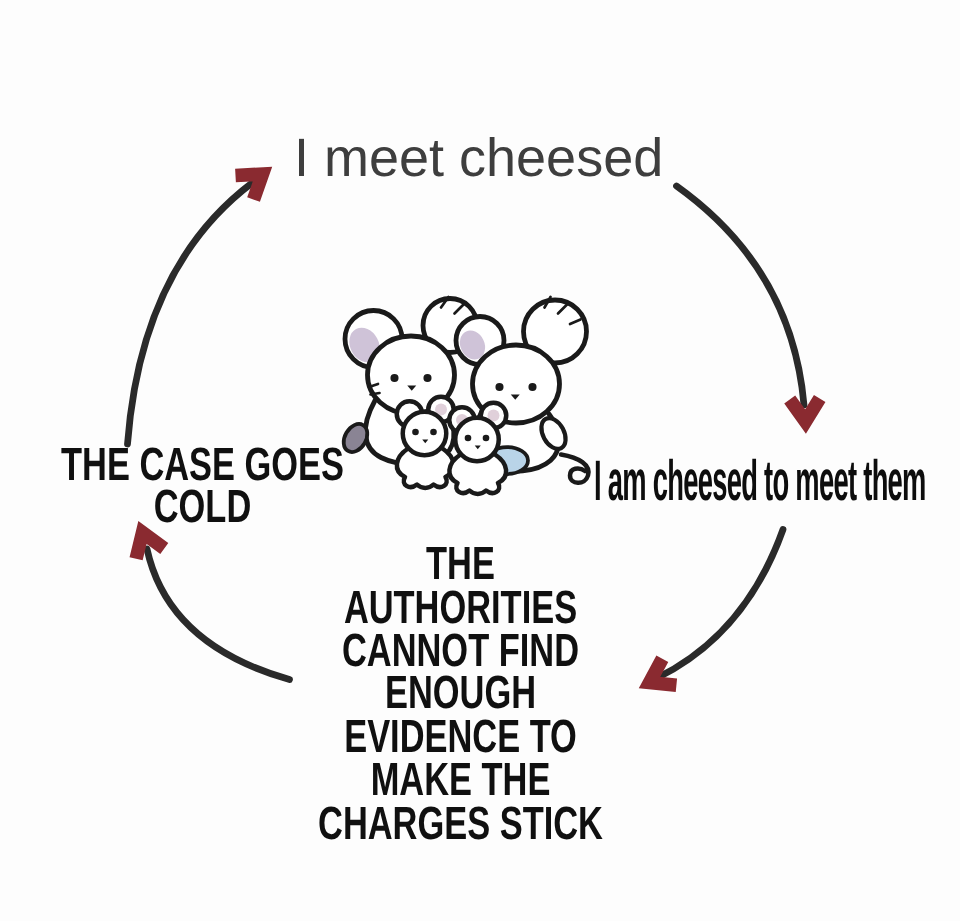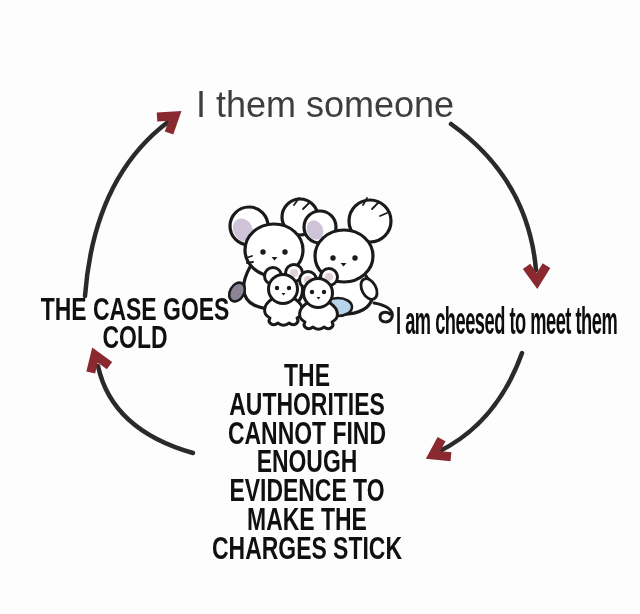--- a/index.html
+++ b/index.html
@@ -118,21 +118,21 @@
         <circle cx="101" cy="84" r="4" fill="#e0d0da"></circle>
         <path d="M79 110 C70 116 69 125 77 129 C74 134 80 138 85 134 C88 137 93 137 96 134 C101 138 107 134 104 129 C112 125 111 116 102 110" fill="#ffffff" stroke="#1a1a1a" stroke-width="3"></path>
         <circle cx="90" cy="100" r="14.5" fill="#ffffff" stroke="#1a1a1a" stroke-width="3"></circle>
         <circle cx="84" cy="99" r="2.2" fill="#1a1a1a"></circle>
         <circle cx="96" cy="99" r="2.2" fill="#1a1a1a"></circle>
         <path d="M88.5 104 h4 l-2 2.5 z" fill="#1a1a1a"></path>
       </g>
     </g>
   </svg>
 
-  <div class="label top-label">I them someone</div>
+  <div class="label top-label">I meet cheesed</div>
 
   <div class="label right-label">I am cheesed to meet them</div>
 
   <div class="label left-label">THE CASE GOES
 COLD</div>
 
   <div class="label bottom-label">THE
 AUTHORITIES
 CANNOT FIND
 ENOUGH

